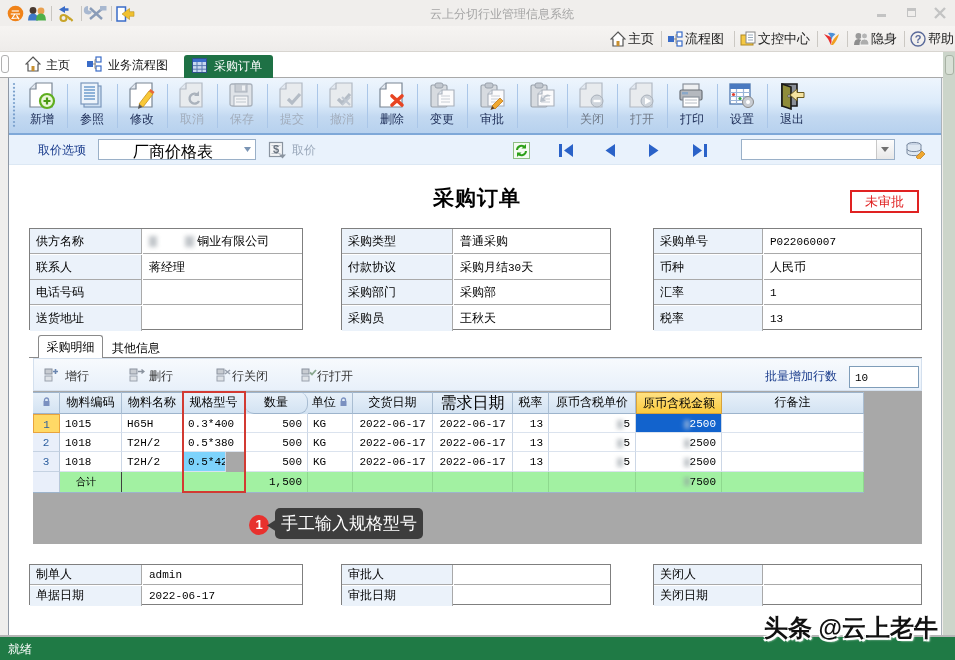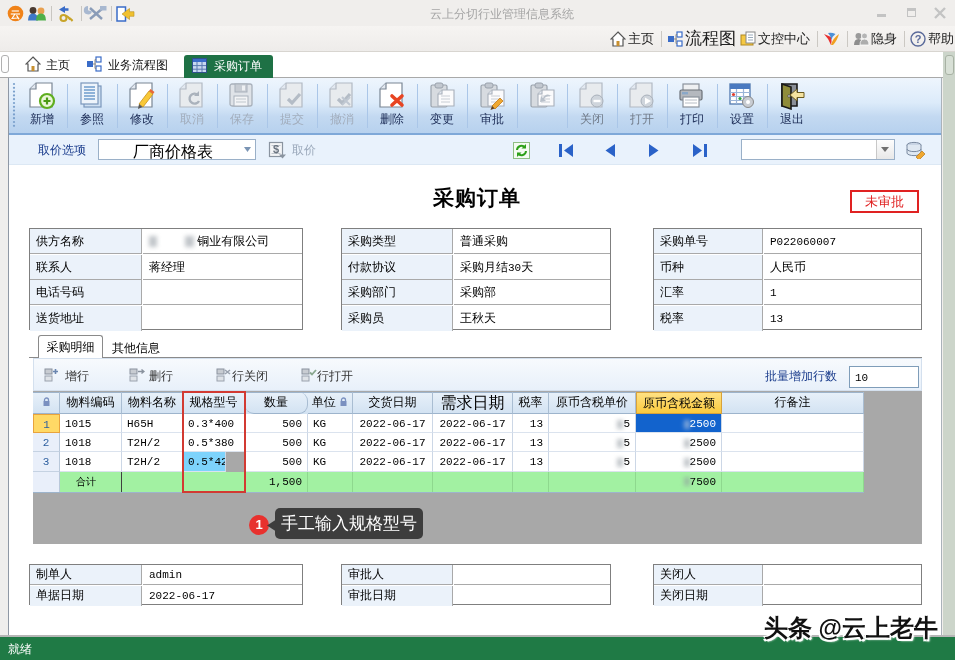--- a/index.html
+++ b/index.html
@@ -51,21 +51,21 @@
     <path d="M8 1 L15 8 13 8 13 15 3 15 3 8 1 8 Z" fill="#fff" stroke="#555" stroke-width="1.2"></path>
     <rect x="6.5" y="10" width="3" height="5" fill="#c89030"></rect>
   </svg>
 <div class="a" style="left:628px;top:31px;font-size:13px;color:#222;line-height:16px;">主页</div>
 <svg class="a" style="left:667px;top:31px" width="16" height="16">
     <rect x="1" y="5" width="6" height="6" fill="#3a6cc8"></rect>
     <rect x="10" y="1" width="5" height="5" fill="#fff" stroke="#3a6cc8" stroke-width="1.2"></rect>
     <rect x="10" y="10" width="5" height="5" fill="#fff" stroke="#3a6cc8" stroke-width="1.2"></rect>
     <path d="M7 8 h3 M9 3.5 h1 M9 12.5 h1 M9 3.5 v9" stroke="#888" fill="none"></path>
   </svg>
-<div class="a" style="left:685px;top:31px;font-size:17px;color:#222;line-height:16px;">流程图</div>
+<div class="a" style="left:685px;top:31px;font-size:13px;color:#222;line-height:16px;">流程图</div>
 <svg class="a" style="left:740px;top:31px" width="16" height="16">
     <rect x="1" y="4" width="12" height="10" fill="#f5c842" stroke="#b08820" stroke-width="1"></rect>
     <rect x="6" y="1" width="9" height="11" fill="#fff" stroke="#888" stroke-width="1"></rect>
     <path d="M8 4 h5 M8 6.5 h5 M8 9 h5" stroke="#9ab" stroke-width="1"></path>
   </svg>
 <div class="a" style="left:758px;top:31px;font-size:13px;color:#222;line-height:16px;">文控中心</div>
 <svg class="a" style="left:823px;top:31px" width="17" height="16">
     <path d="M1 3 q5 5 7 11 q1-5 0-8 z" fill="#e83030"></path>
     <path d="M8 14 q2-7 8-11 q-2 7-6 11 z" fill="#f0a020"></path>
     <path d="M5 2 q3 3 3.5 7 q1-4 4-6 q-4-2-7.5-1z" fill="#4a90d8"></path>

